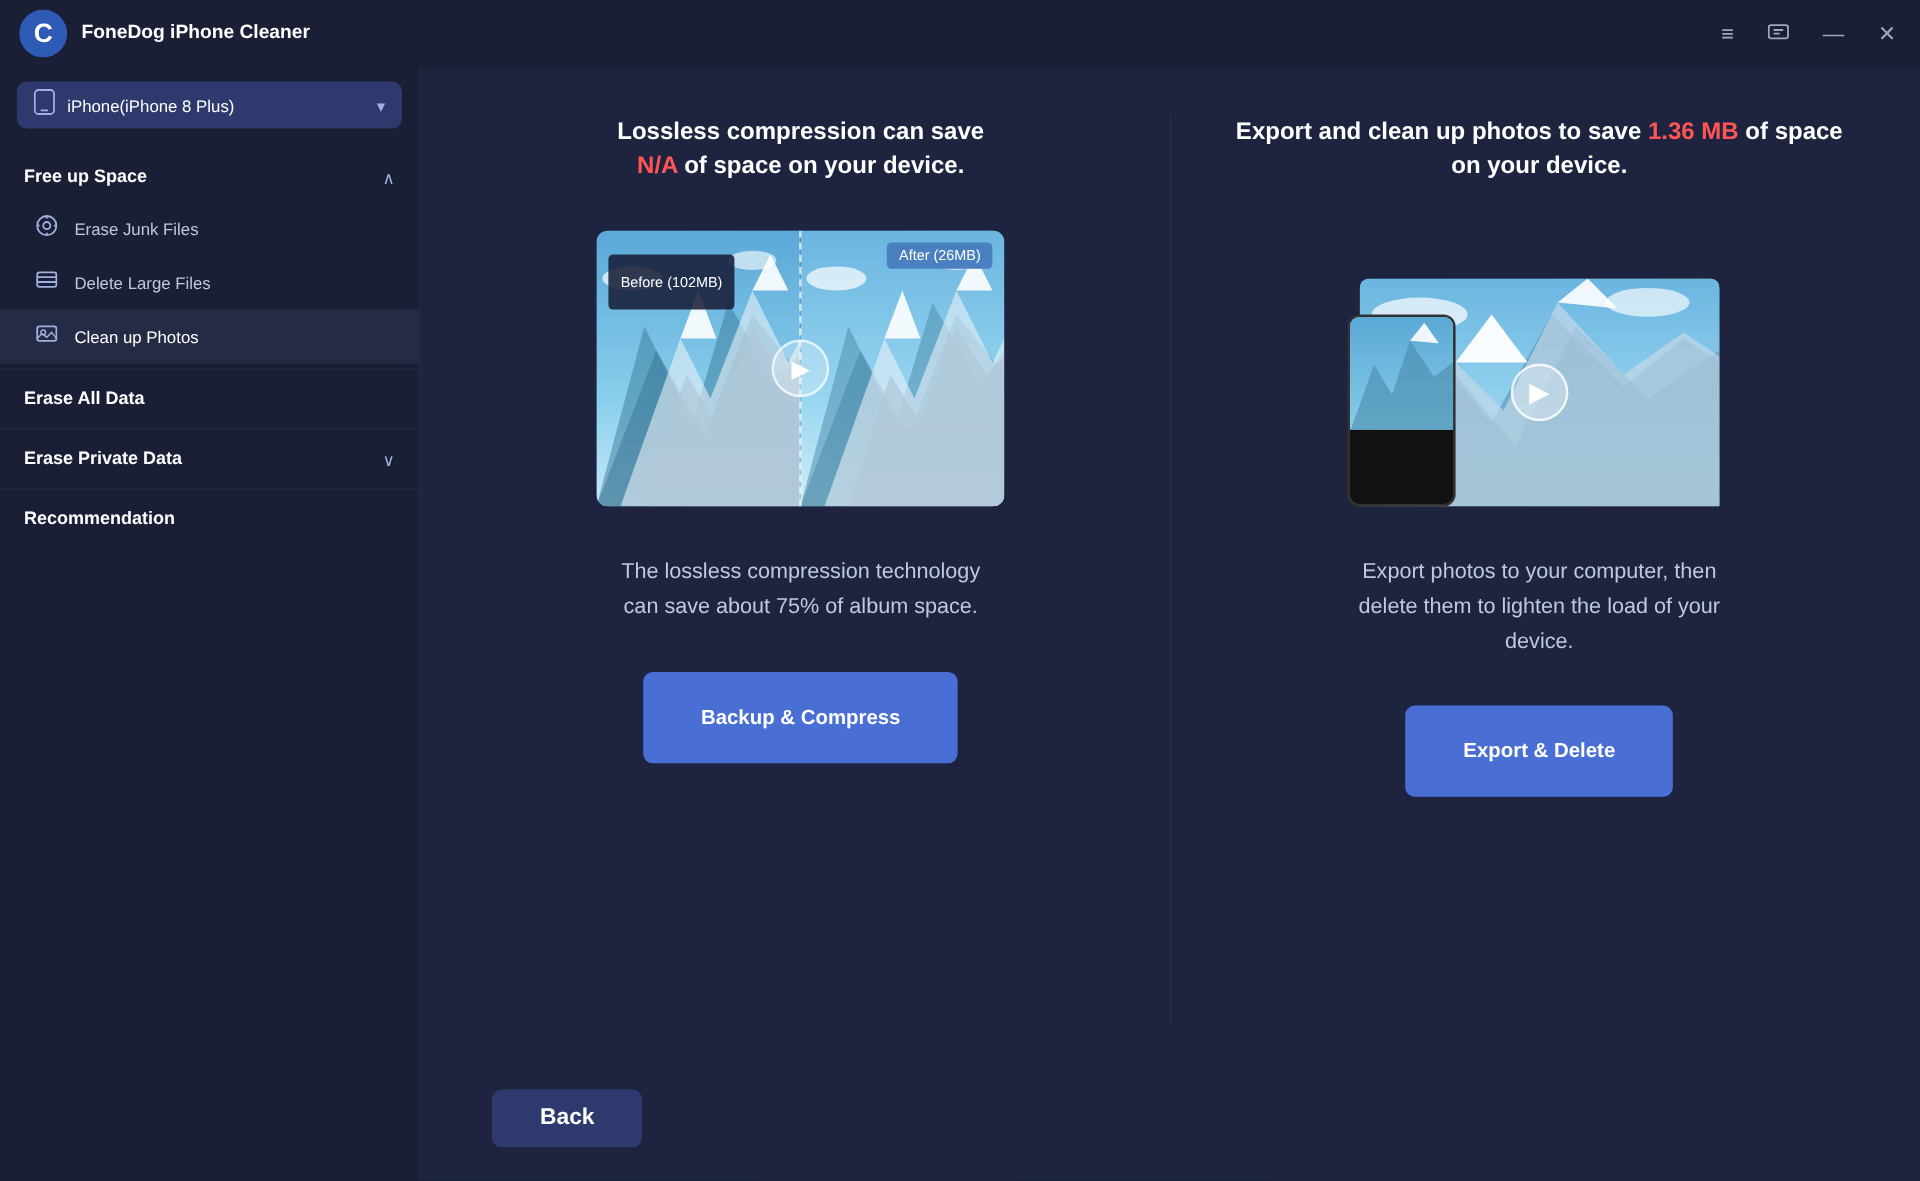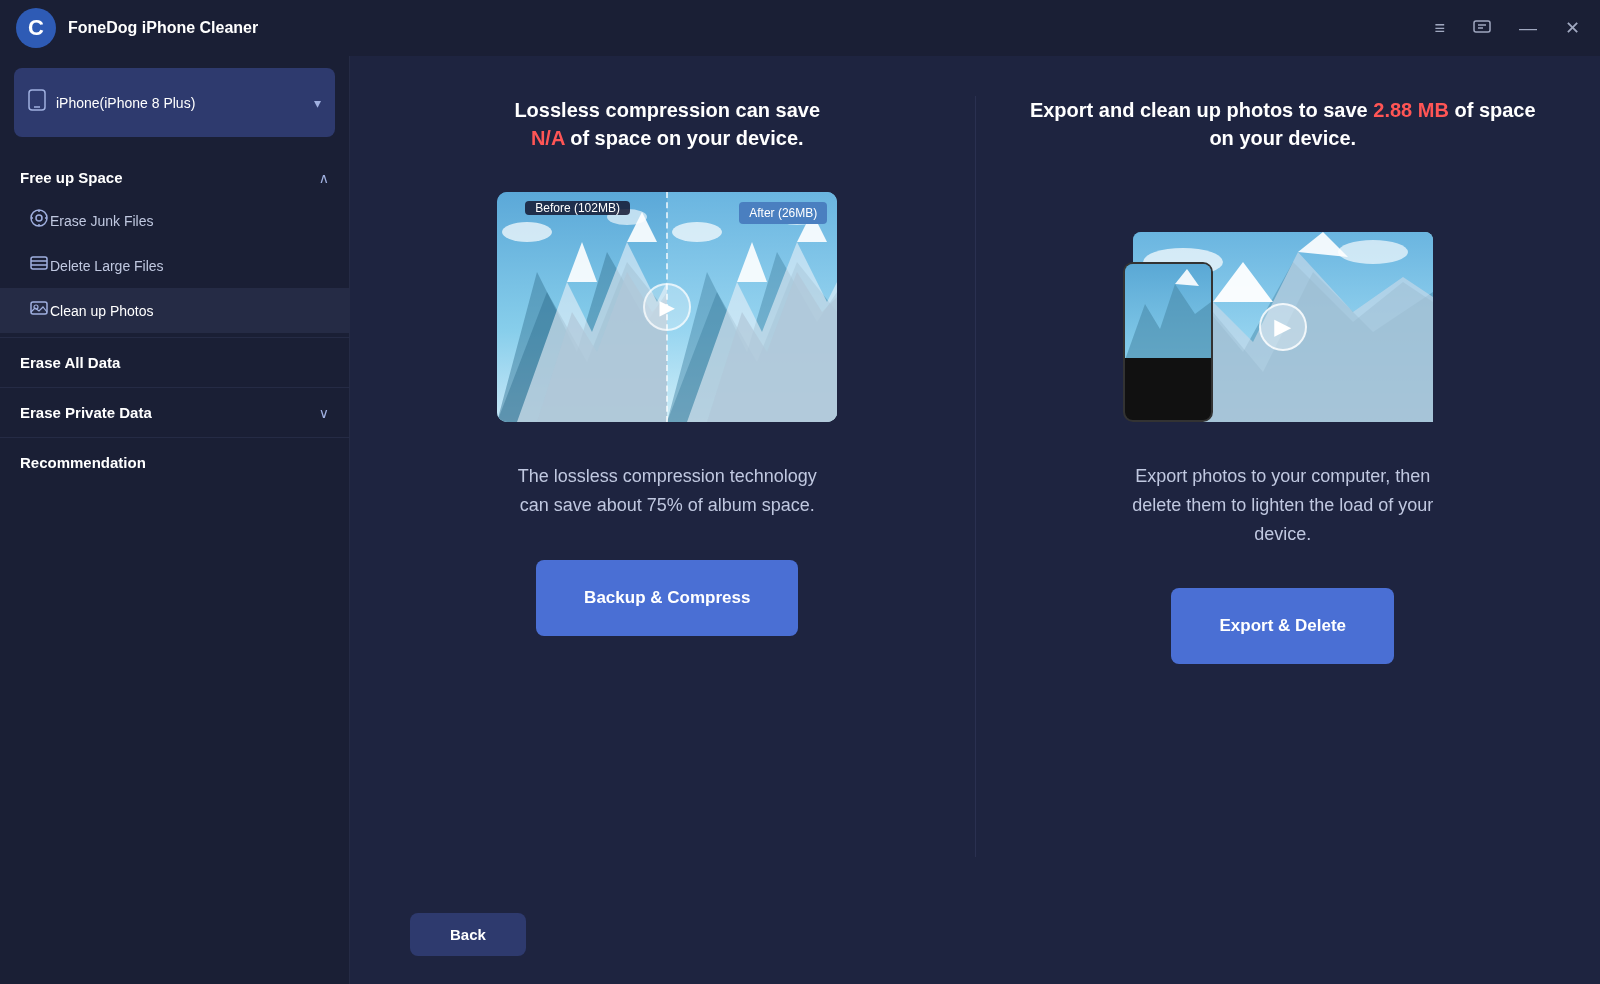--- a/index.html
+++ b/index.html
@@ -74,21 +74,21 @@
       display: flex;
       flex-direction: column;
       flex-shrink: 0;
       border-right: 1px solid #252b45;
     }
 
     .device-selector {
       margin: 12px 14px;
       background: #2e3a6e;
       border-radius: 8px;
-      padding: 21px 14px;
+      padding: 6px 14px;
       display: flex;
       align-items: center;
       gap: 10px;
       cursor: pointer;
     }
 
     .device-icon {
       color: #a0b0e0;
       font-size: 18px;
     }
@@ -129,20 +129,21 @@
     }
 
     .nav-section-chevron {
       color: #a0b0e0;
       font-size: 14px;
     }
 
     .nav-item {
       display: flex;
       align-items: center;
+      gap: 12px;
       padding: 11px 20px 11px 28px;
       cursor: pointer;
       color: #c0c8e0;
       font-size: 14px;
     }
 
     .nav-item.active {
       background: #252b45;
       color: #ffffff;
     }
@@ -238,30 +239,29 @@
       left: 50%;
       top: 0;
       bottom: 0;
       border-left: 2px dashed rgba(255,255,255,0.7);
       transform: translateX(-50%);
       z-index: 5;
     }
 
     .ba-label-left {
       position: absolute;
-      top: 9px;
+      top: 20px;
       left: 10px;
       background: rgba(20,25,50,0.85);
       color: #ffffff;
       font-size: 12px;
       font-weight: 500;
-      padding: 0 10px;
+      padding: 16px 10px;
       border-radius: 4px;
       z-index: 10;
-      margin-left: 18px;
     }
 
     .ba-label-right {
       position: absolute;
       top: 10px;
       right: 10px;
       background: #4a7fc0;
       color: #ffffff;
       font-size: 12px;
       font-weight: 500;
@@ -378,21 +378,21 @@
       display: flex;
       align-items: center;
     }
 
     .back-btn {
       background: #2e3a6e;
       color: #ffffff;
       border: none;
       border-radius: 8px;
       padding: 13px 40px;
-      font-size: 15px;
+      font-size: 19px;
       font-weight: 600;
       cursor: pointer;
     }
   </style>
 </head>
 <body>
 
 <div class="title-bar">
   <div class="title-bar-left">
     <svg class="app-logo" viewBox="0 0 40 40">
@@ -565,21 +565,21 @@
         <p class="card-desc">The lossless compression technology can save about 75% of album space.</p>
 
         <button class="action-btn">Backup &amp; Compress</button>
       </div>
 
       <div class="card-divider"></div>
 
       <div class="card">
         <div class="card-headline">
           <span>Export and clean up photos to save</span>
-          <span class="highlight">2.88 MB</span>
+          <span class="highlight">1.36 MB</span>
           <span>of space on your device.</span>
         </div>
 
         <div class="export-preview">
 
           <div class="laptop-body">
             <div class="laptop-screen">
               <svg viewBox="0 0 300 190" width="300" height="190" xmlns="http://www.w3.org/2000/svg">
                 <defs>
                   <linearGradient id="sky3" x1="0" y1="0" x2="0" y2="1">

